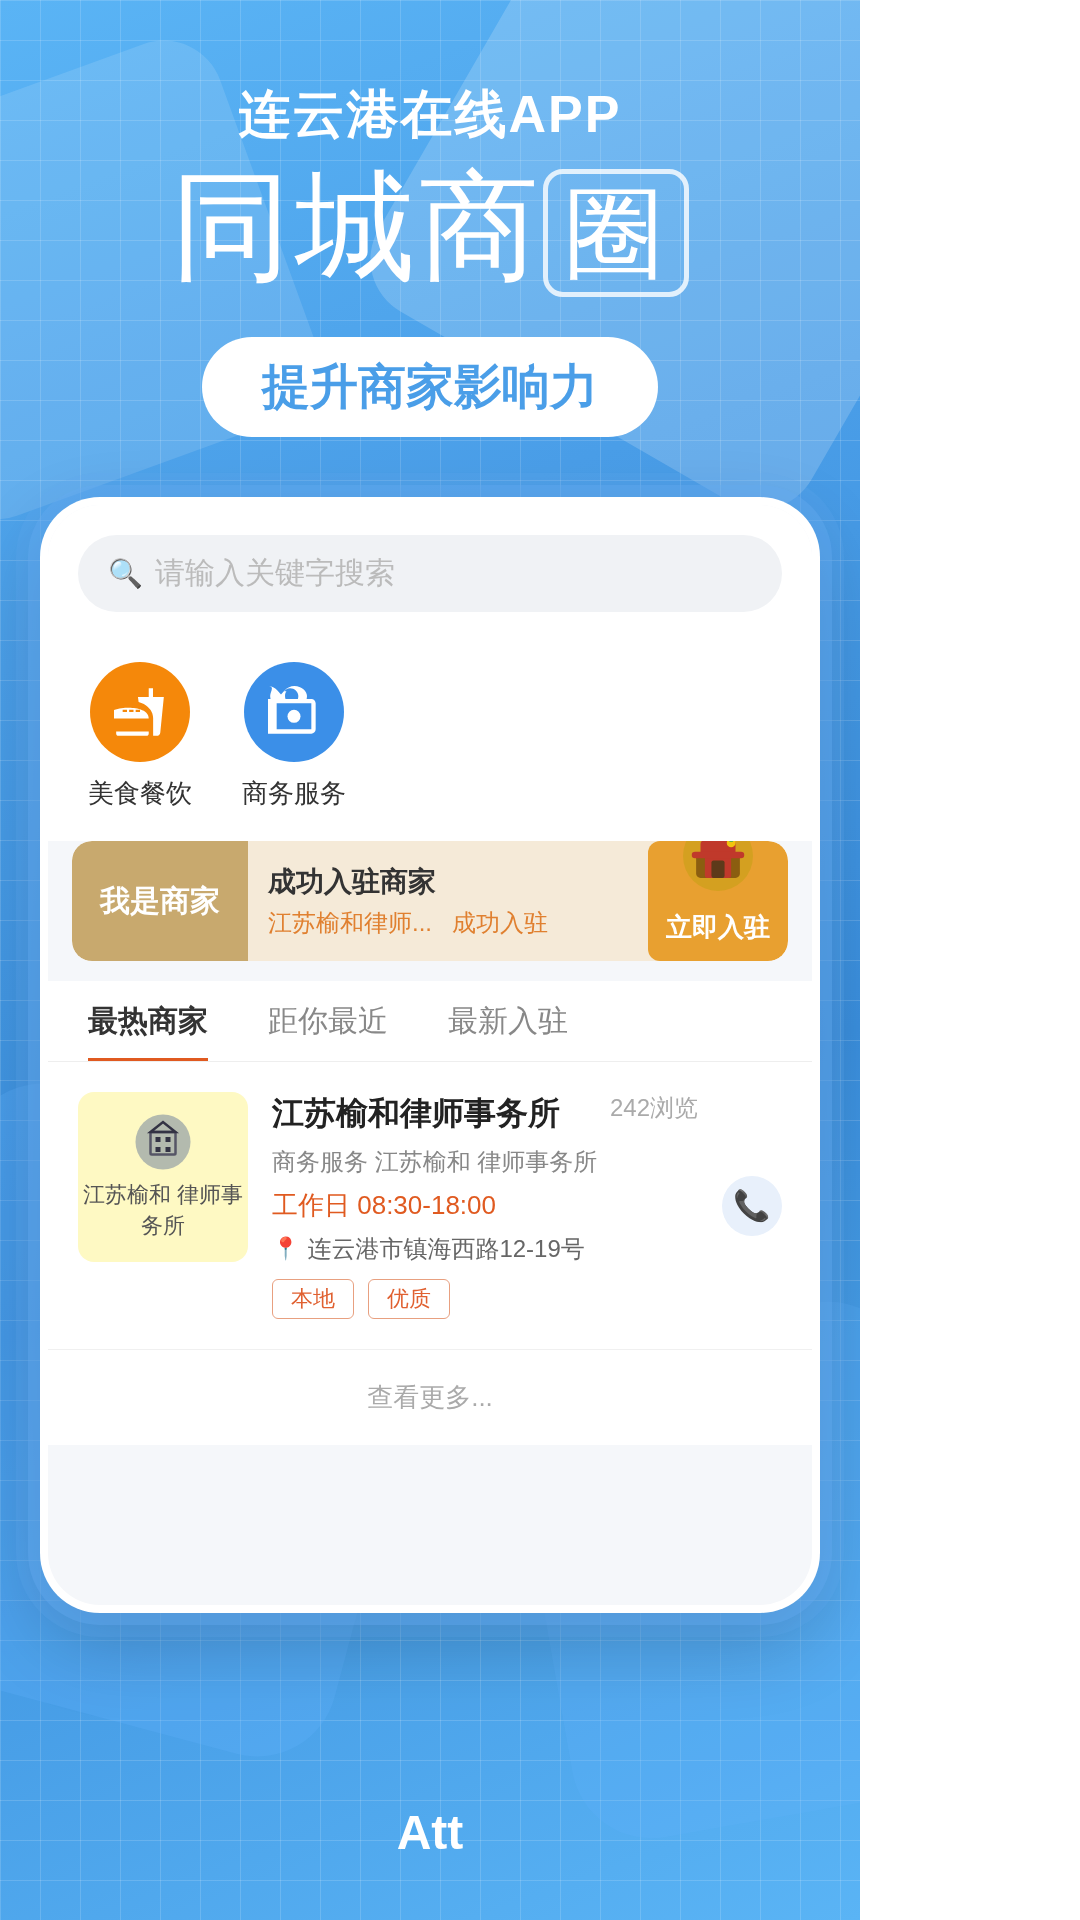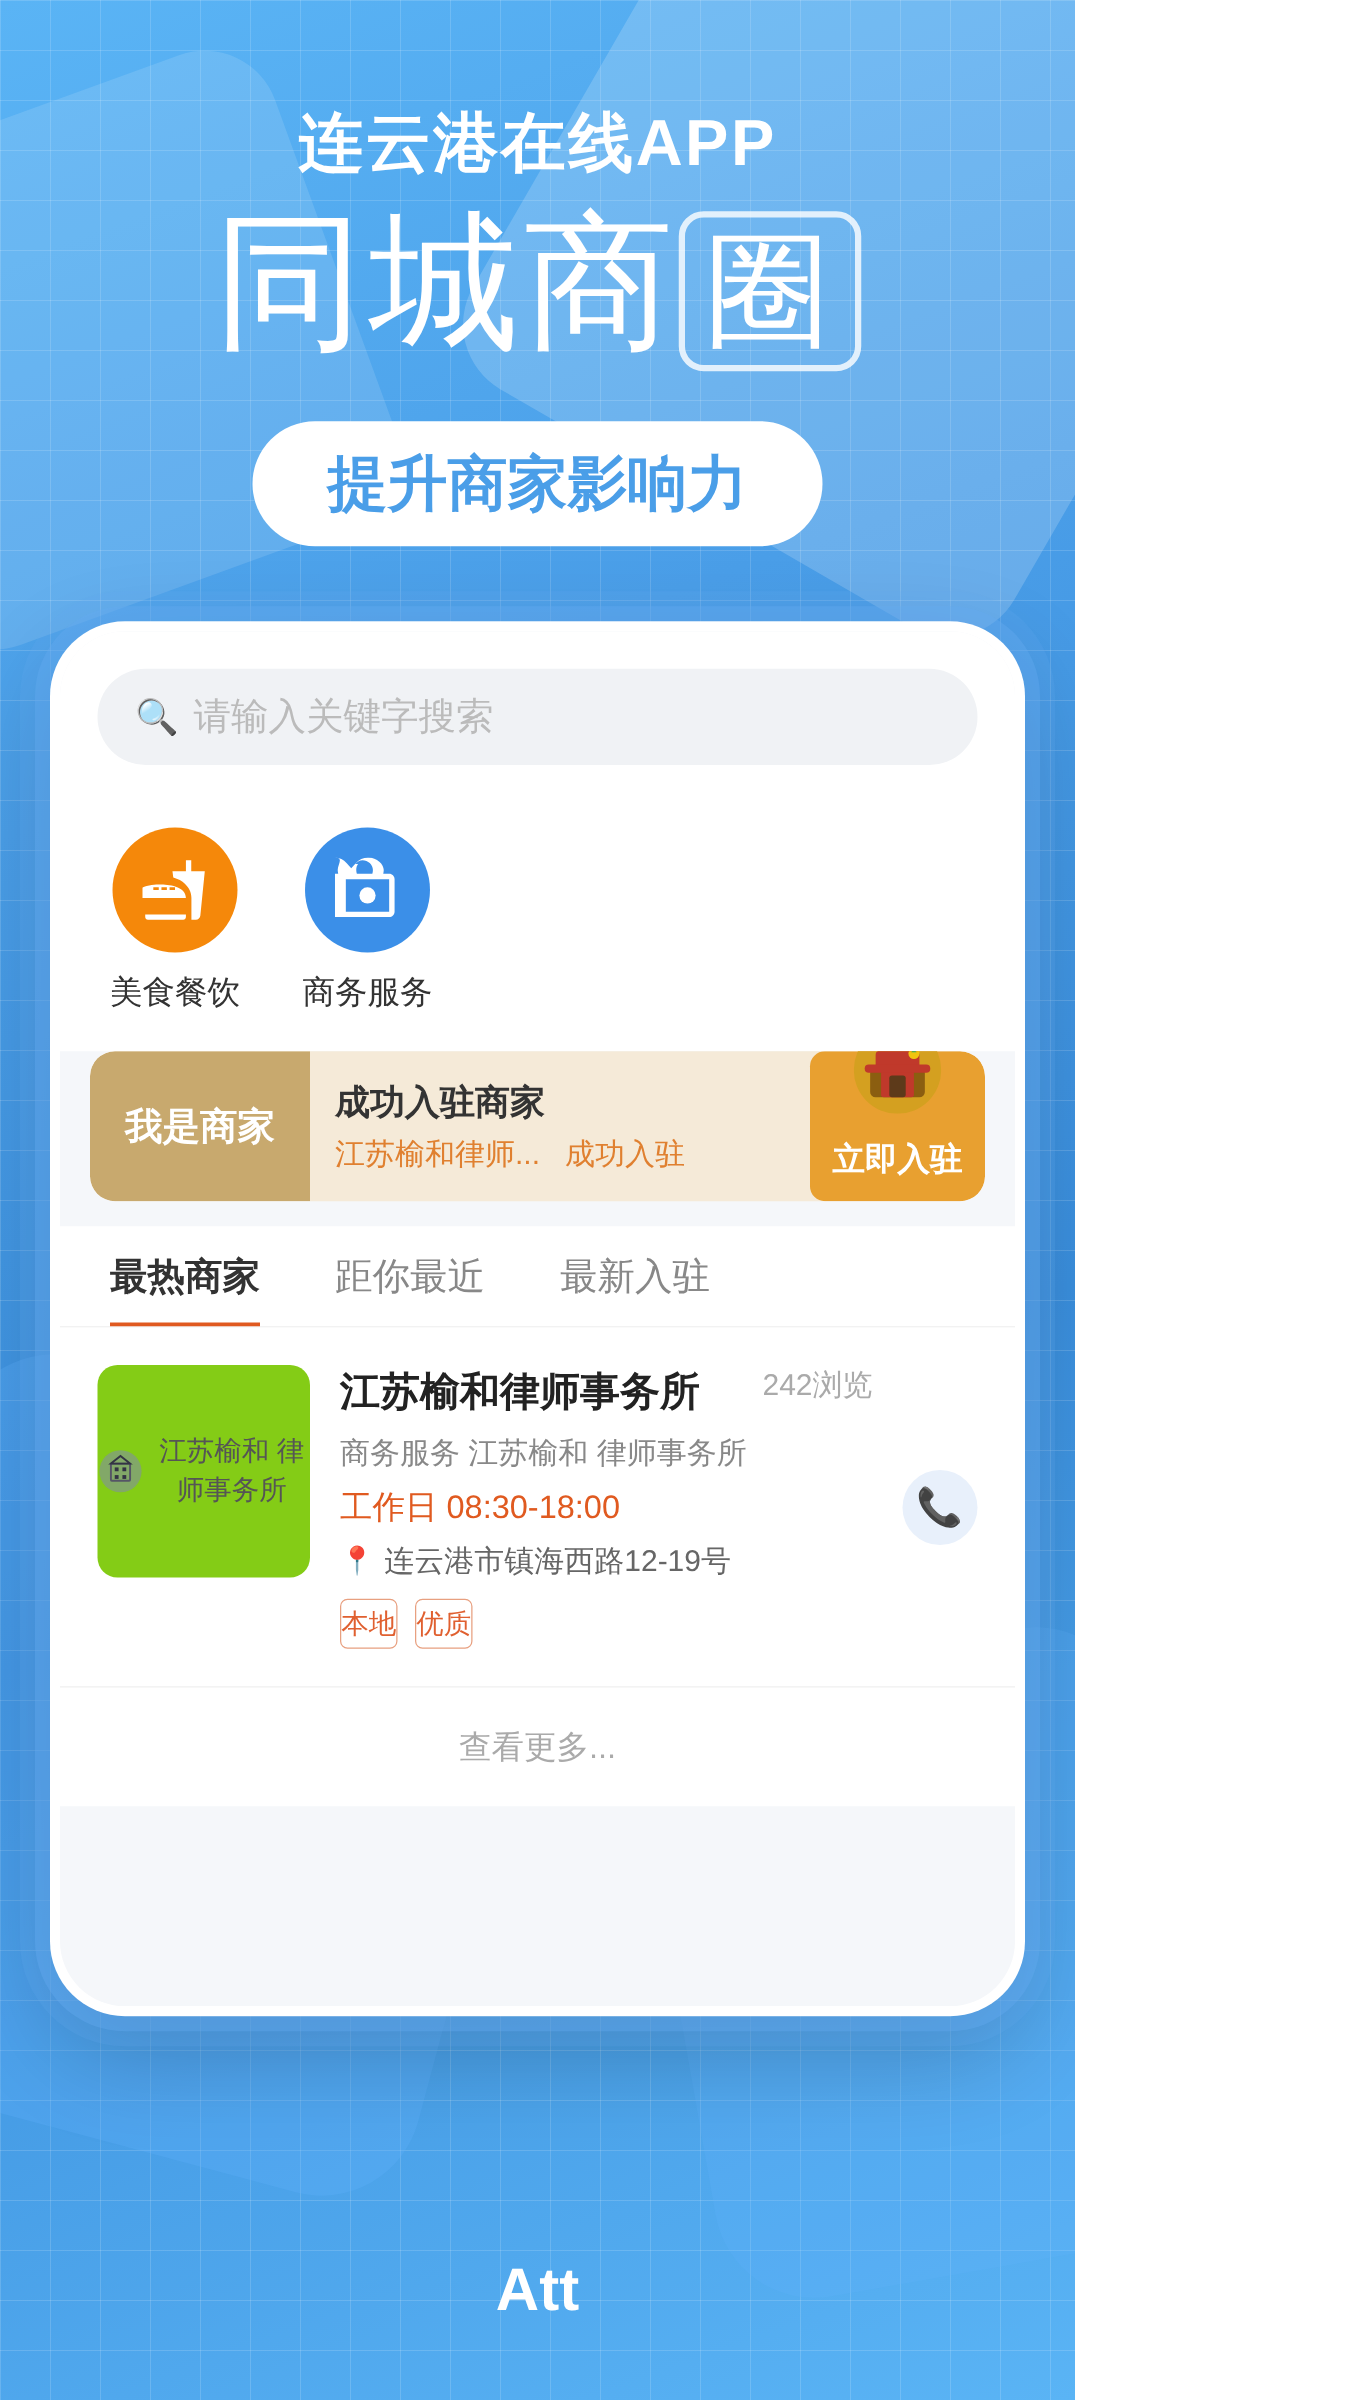--- a/index.html
+++ b/index.html
@@ -320,25 +320,25 @@
 
     .business-card {
       display: flex;
       gap: 24px;
       align-items: flex-start;
     }
 
     .business-logo {
       width: 170px;
       height: 170px;
-      background: #84cc16;
+      background: #fef9c3;
       border-radius: 16px;
       flex-shrink: 0;
       display: flex;
-      flex-direction: row;
+      flex-direction: column;
       align-items: center;
       justify-content: center;
       gap: 8px;
     }
 
     .business-logo-icon {
       width: 60px;
       height: 60px;
     }
 
@@ -400,21 +400,21 @@
     .business-tags {
       margin-top: 14px;
       display: flex;
       gap: 14px;
     }
 
     .tag {
       border: 1px solid #e8a080;
       color: #e06030;
       font-size: 22px;
-      padding: 4px 0;
+      padding: 4px 18px;
       border-radius: 6px;
     }
 
     .phone-call-btn {
       width: 60px;
       height: 60px;
       background: #e8f0fb;
       border-radius: 50%;
       display: flex;
       align-items: center;

